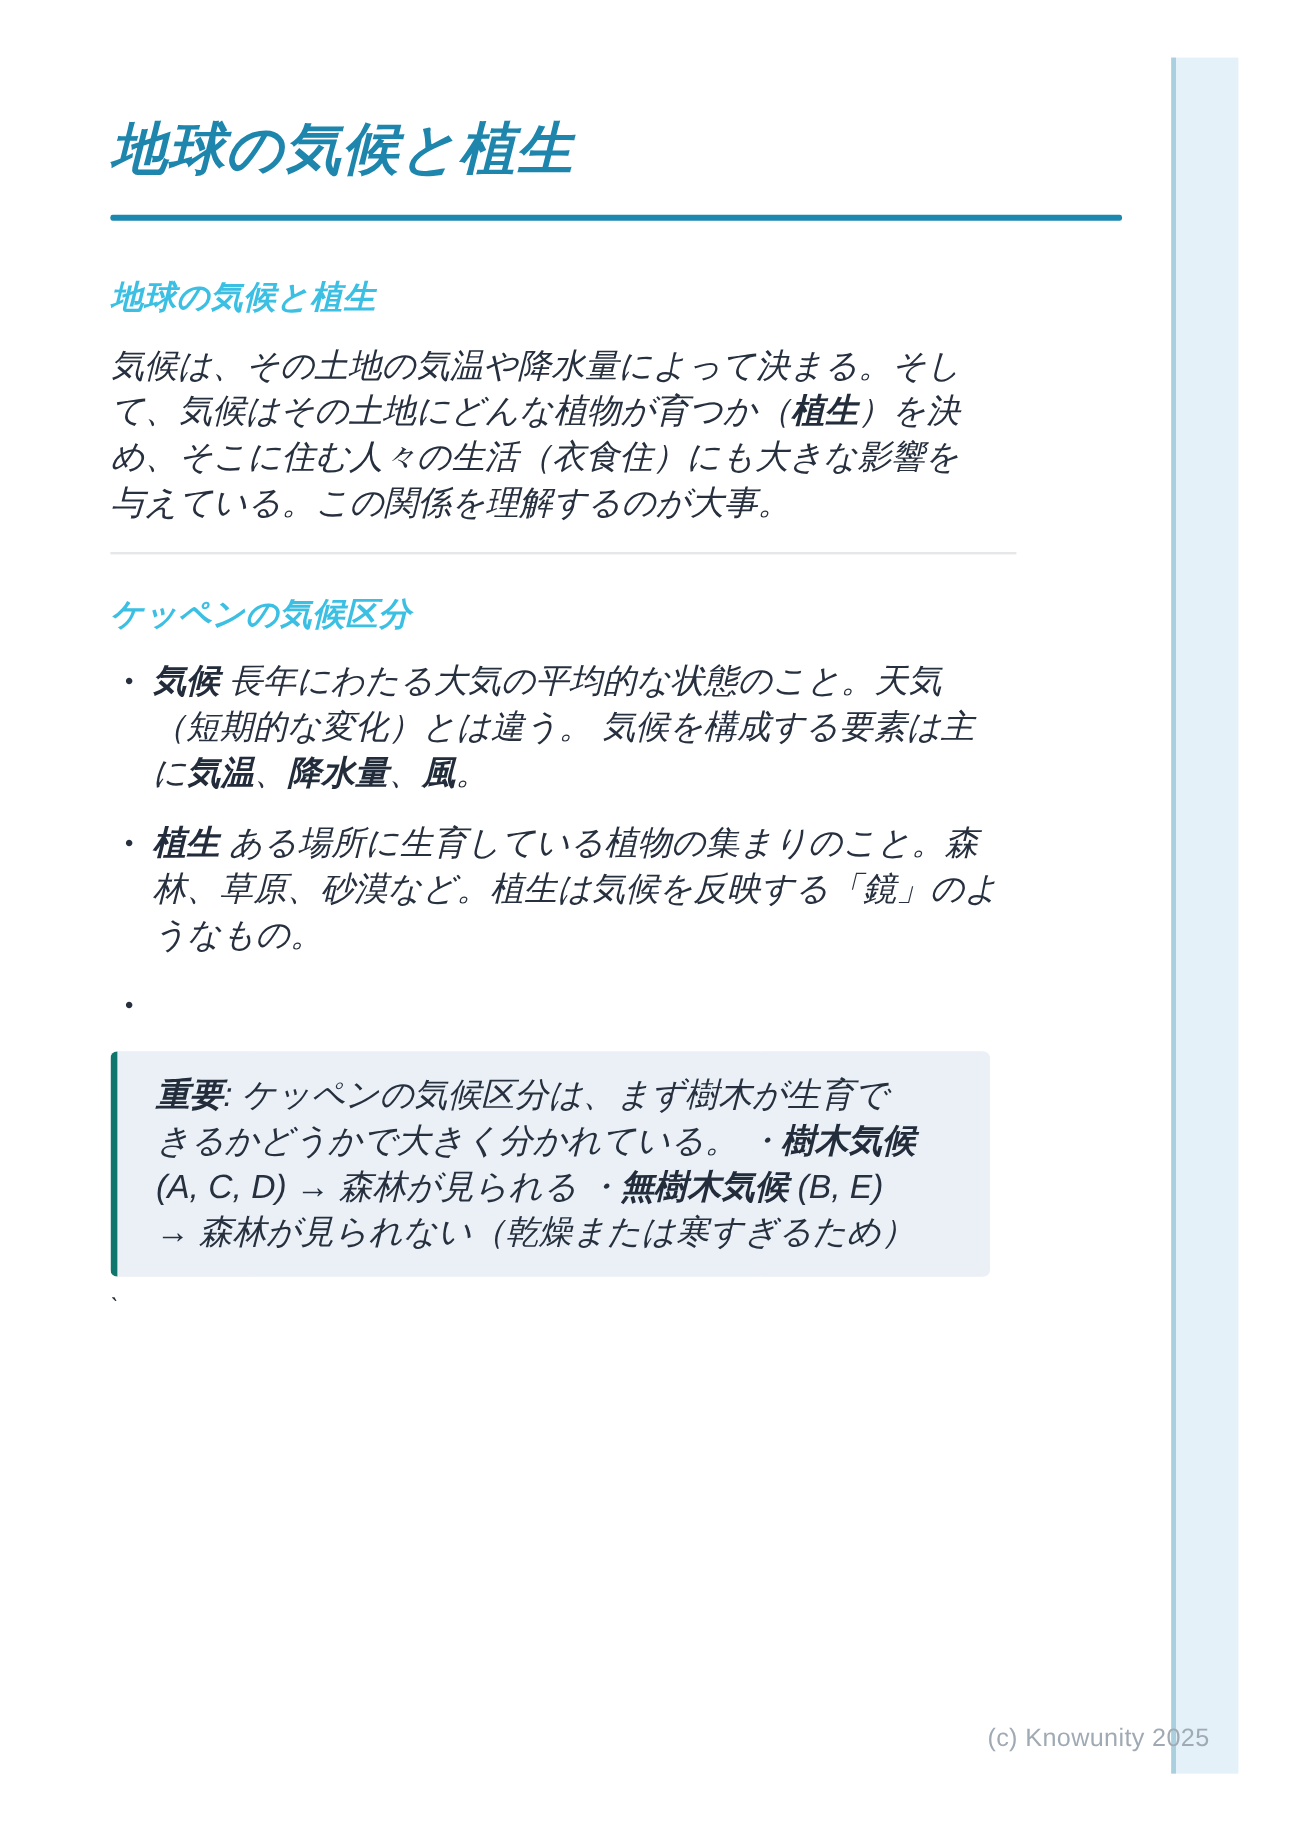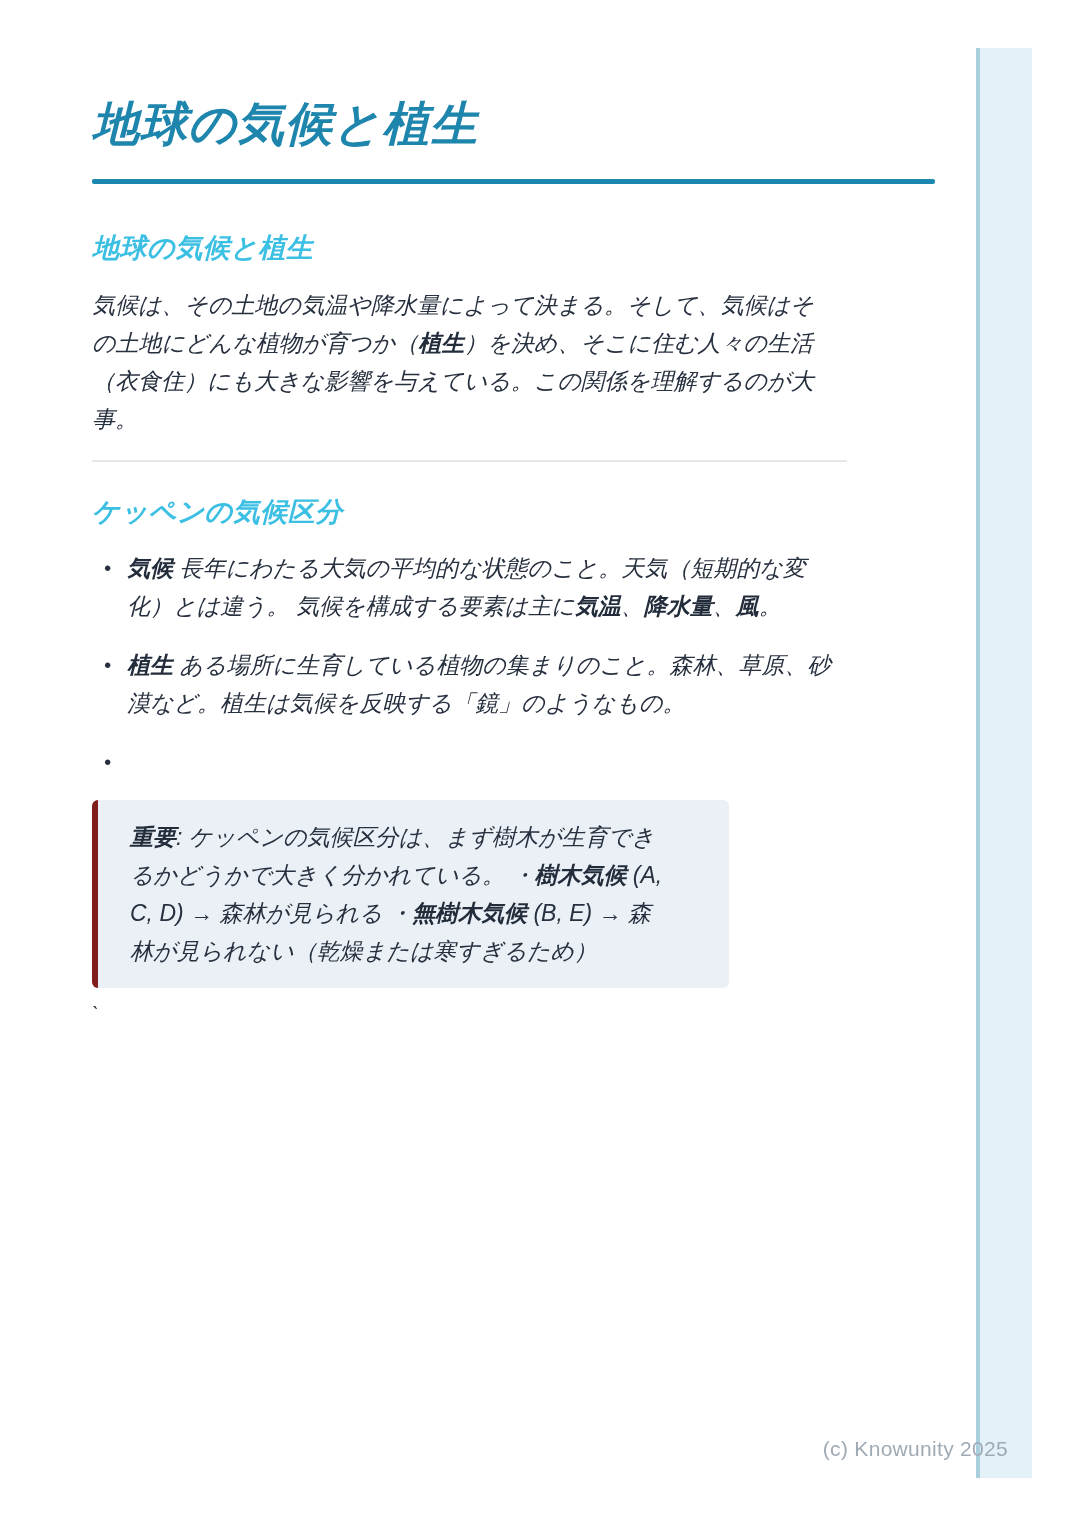--- a/index.html
+++ b/index.html
@@ -55,21 +55,21 @@
     font-size: 27px;
     line-height: 34px;
     font-weight: 800;
     color: #3bbfe3;
     letter-spacing: 0.5px;
   }
   h2.first { margin-top: 47px; }
   h2.second { margin-top: 33px; }
 
   .body-text {
-    font-size: 23px;
+    font-size: 28px;
     line-height: 38px;
     color: #27303f;
   }
 
   p.intro {
     margin-top: 21px;
     width: 728px;
   }
 
   .divider {
@@ -97,23 +97,23 @@
     color: #27303f;
   }
   .li-text {
     width: 708px;
   }
 
   strong { font-weight: 800; color: #222c3b; }
 
   .callout {
     margin-top: 19px;
-    width: 637px;
+    width: 733px;
     background: #eaf0f6;
-    border-left: 6px solid #7f1d1d;
+    border-left: 6px solid #0f766e;
     border-radius: 6px;
     padding: 18px 60px 18px 32px;
   }
 
   .stray-char {
     margin-top: 14px;
     font-size: 20px;
     line-height: 24px;
     color: #27303f;
   }

